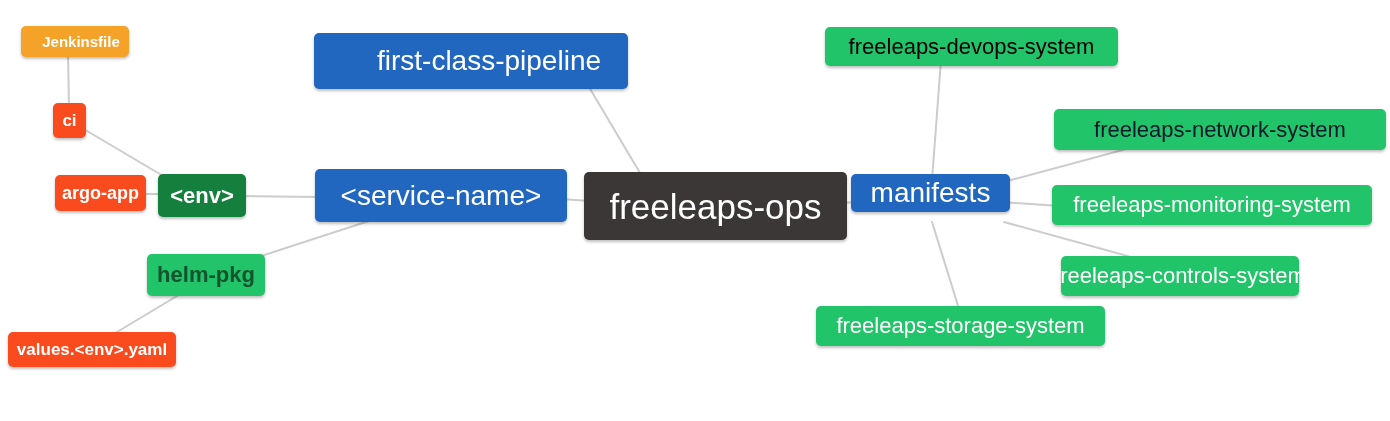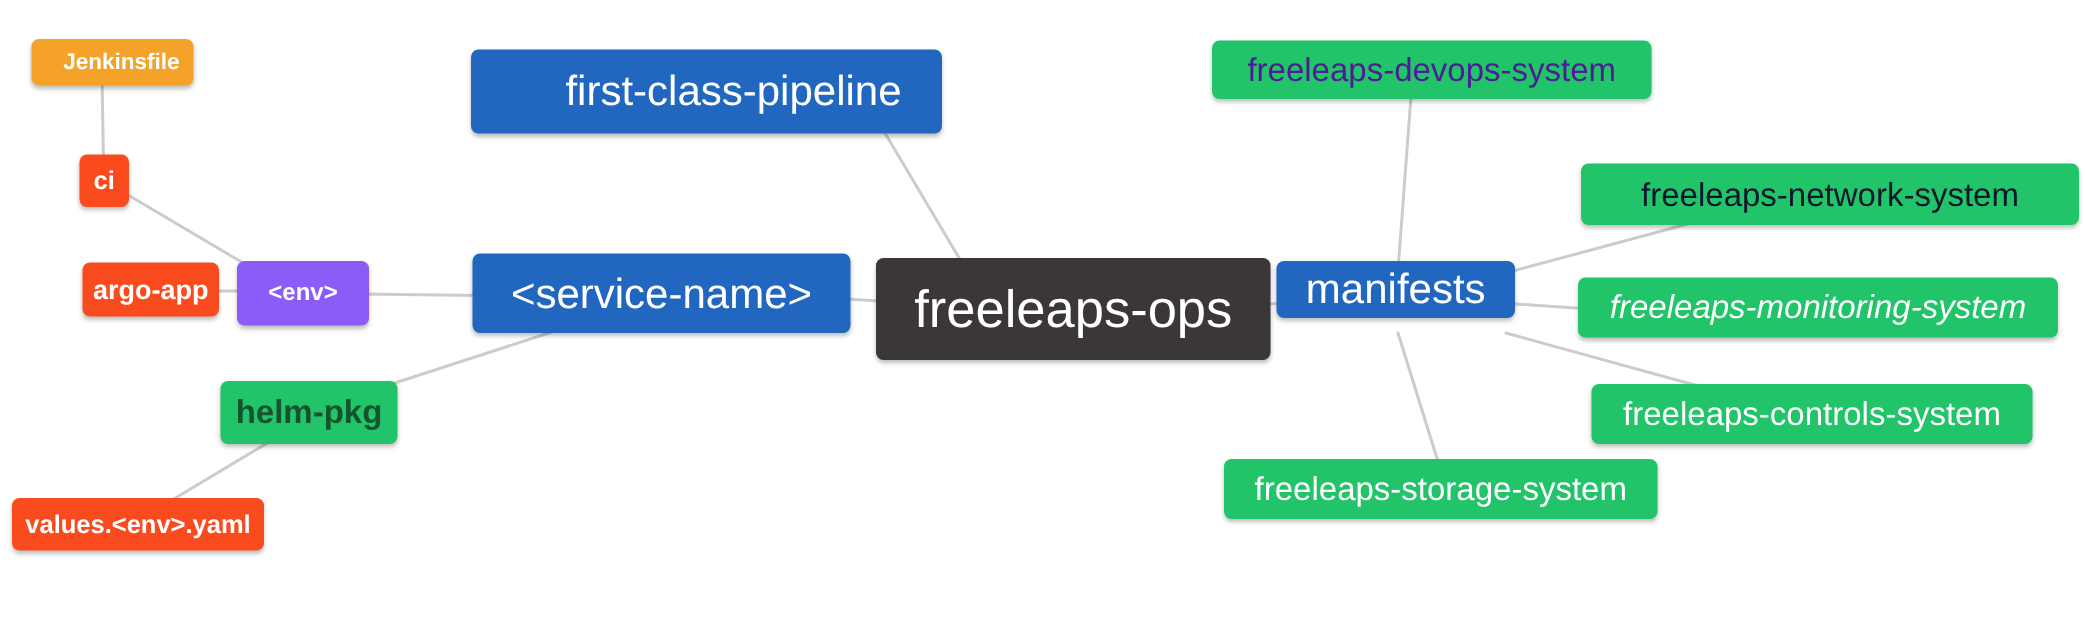--- a/index.html
+++ b/index.html
@@ -49,26 +49,26 @@
       <line x1="932" y1="180" x2="941" y2="60" stroke="#CCCCCC" stroke-width="2" stroke-linecap="round"></line>
       <line x1="1000" y1="183" x2="1130" y2="148" stroke="#CCCCCC" stroke-width="2" stroke-linecap="round"></line>
       <line x1="1000" y1="202" x2="1060" y2="206" stroke="#CCCCCC" stroke-width="2" stroke-linecap="round"></line>
       <line x1="1004" y1="222" x2="1142" y2="260" stroke="#CCCCCC" stroke-width="2" stroke-linecap="round"></line>
       <line x1="932" y1="222" x2="960" y2="312" stroke="#CCCCCC" stroke-width="2" stroke-linecap="round"></line>
     </svg>
   <div id="nodes">
       <div class="node small" style="left: 21px; top: 26px; width: 96px; height: 31px; font-size: 15px; background: rgb(245, 162, 40); color: rgb(255, 255, 255); padding-left: 12px;">Jenkinsfile</div>
       <div class="node small" style="left: 53px; top: 103px; width: 33px; height: 35px; font-size: 17px; background: rgb(249, 75, 29); color: rgb(255, 255, 255);">ci</div>
       <div class="node small" style="left: 31px; top: 175px; width: 91px; height: 36px; font-size: 18px; background: rgb(249, 75, 29); color: rgb(255, 255, 255); margin-left: 24px;">argo-app</div>
-      <div class="node small" style="left: 158px; top: 174px; width: 88px; height: 43px; font-size: 16px; background: #8b5cf6; color: rgb(255, 255, 255);">&lt;env&gt;</div>
+      <div class="node small" style="left: 158px; top: 174px; width: 88px; height: 43px; font-size: 22px; background: #15803d; color: rgb(255, 255, 255);">&lt;env&gt;</div>
       <div class="node small" style="left: 147px; top: 254px; width: 118px; height: 42px; font-size: 22px; background: rgb(34, 196, 106); color: #14532d;">helm-pkg</div>
       <div class="node small" style="left: 8px; top: 332px; width: 168px; height: 35px; font-size: 17px; background: rgb(249, 75, 29); color: rgb(255, 255, 255);">values.&lt;env&gt;.yaml</div>
       <div class="node big" style="left: 314px; top: 33px; width: 278px; height: 56px; font-size: 28px; background: rgb(33, 103, 192); color: rgb(255, 255, 255); padding-left: 36px;">first-class-pipeline</div>
       <div class="node big" style="left: 315px; top: 169px; width: 252px; height: 53px; font-size: 28px; background: rgb(33, 103, 192); color: rgb(255, 255, 255); text-align: right;">&lt;service-name&gt;</div>
       <div class="node big" style="left: 584px; top: 172px; width: 263px; height: 68px; font-size: 35px; background: rgb(59, 55, 55); color: rgb(255, 255, 255);">freeleaps-ops</div>
       <div class="node big" style="left: 851px; top: 174px; width: 159px; height: 38px; font-size: 28px; background: rgb(33, 103, 192); color: rgb(255, 255, 255);">manifests</div>
-      <div class="node big" style="left: 808px; top: 27px; width: 293px; height: 39px; font-size: 22px; background: rgb(34, 196, 106); color: #4c1d95;">freeleaps-devops-system</div>
+      <div class="node big" style="left: 825px; top: 27px; width: 293px; height: 39px; font-size: 22px; background: rgb(34, 196, 106); color: #000000;">freeleaps-devops-system</div>
       <div class="node big" style="left: 1054px; top: 109px; width: 332px; height: 41px; font-size: 22px; background: rgb(34, 196, 106); color: #0f172a;">freeleaps-network-system</div>
-      <div class="node big" style="left: 1052px; top: 185px; width: 320px; height: 40px; font-size: 22px; background: rgb(34, 196, 106); color: rgb(255, 255, 255); font-style: italic;">freeleaps-monitoring-system</div>
-      <div class="node big" style="left: 1061px; top: 256px; width: 294px; height: 40px; font-size: 22px; background: rgb(34, 196, 106); color: rgb(255, 255, 255);">freeleaps-controls-system</div>
+      <div class="node big" style="left: 1052px; top: 185px; width: 320px; height: 40px; font-size: 22px; background: rgb(34, 196, 106); color: rgb(255, 255, 255);">freeleaps-monitoring-system</div>
+      <div class="node big" style="left: 1061px; top: 256px; width: 238px; height: 40px; font-size: 22px; background: rgb(34, 196, 106); color: rgb(255, 255, 255);">freeleaps-controls-system</div>
       <div class="node big" style="left: 816px; top: 306px; width: 289px; height: 40px; font-size: 22px; background: rgb(34, 196, 106); color: rgb(255, 255, 255);">freeleaps-storage-system</div>
     </div>
 </div>
 
 </body></html>

